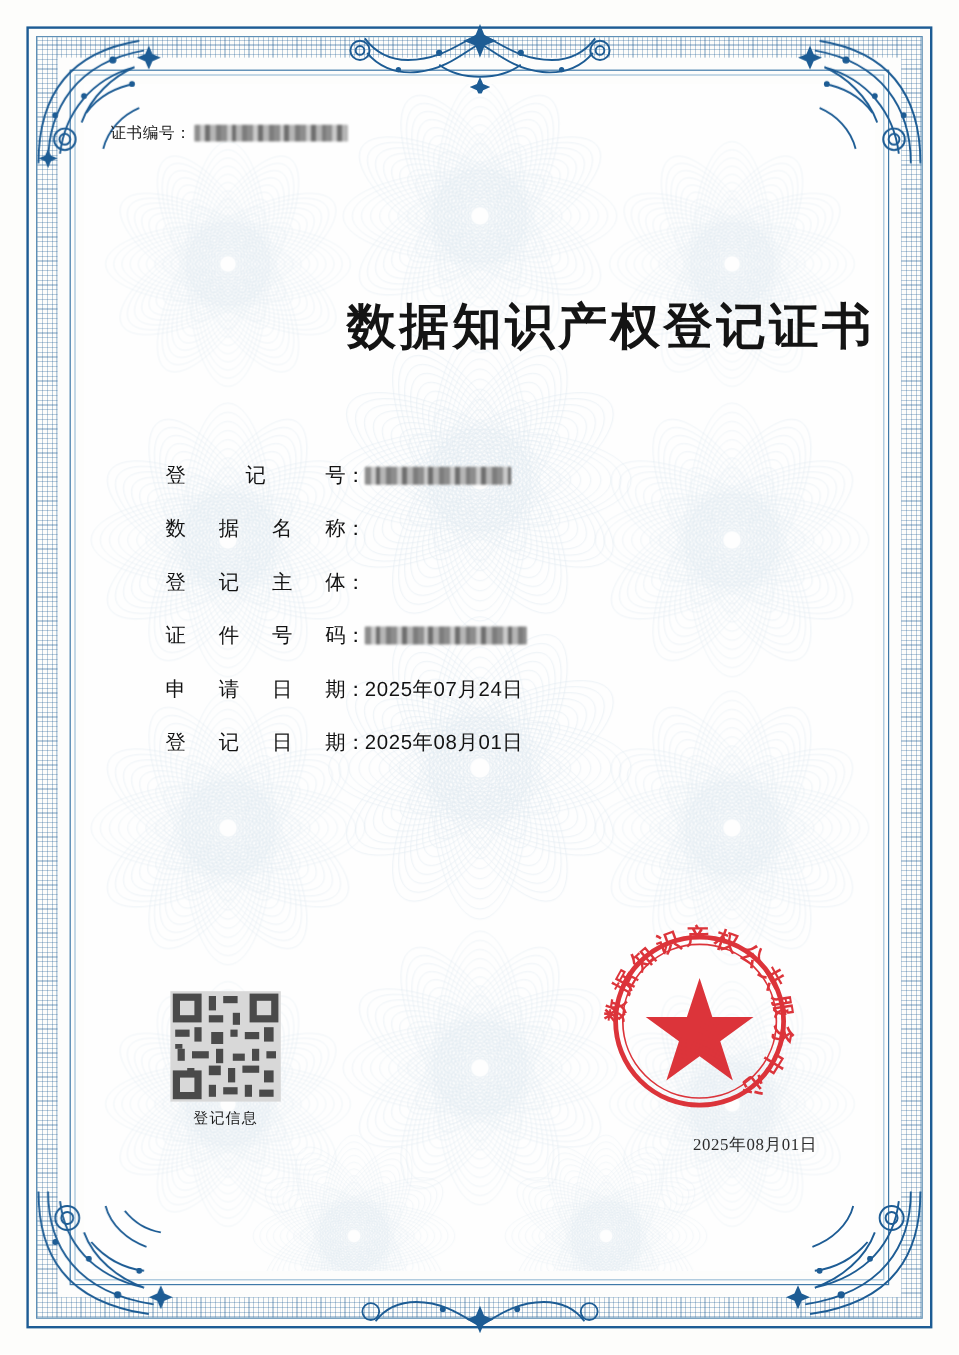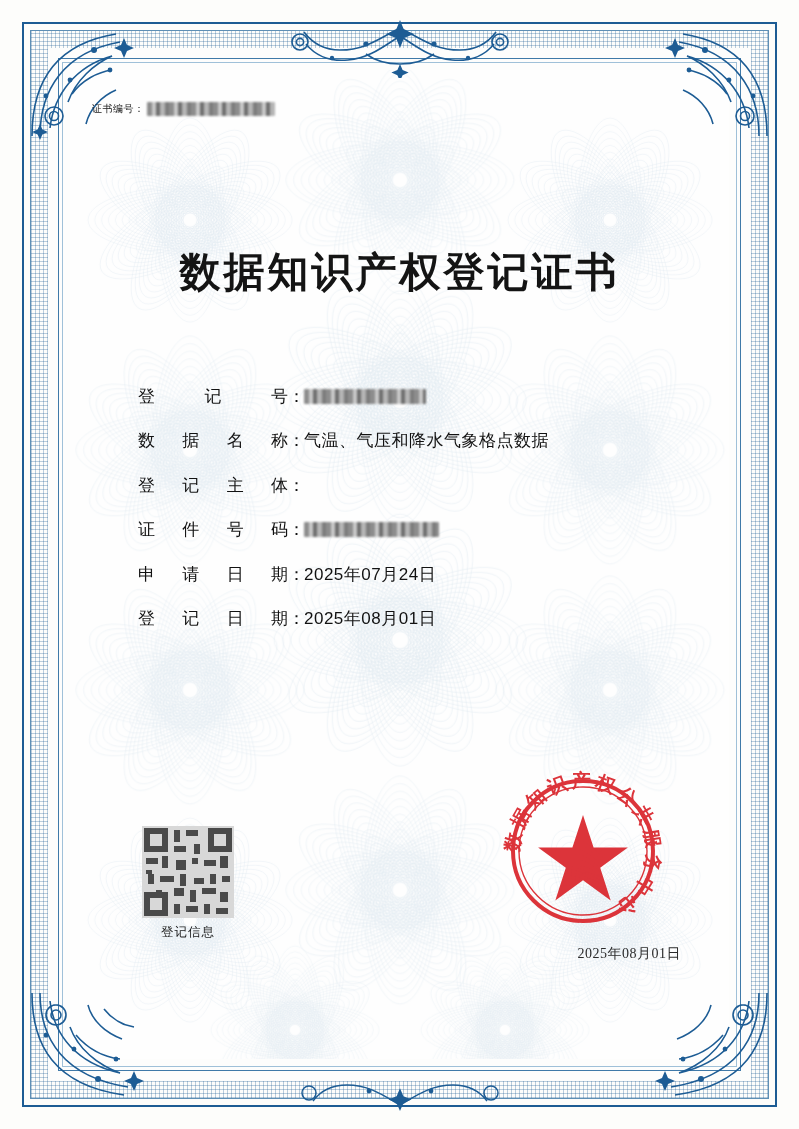--- a/index.html
+++ b/index.html
@@ -64,40 +64,40 @@
   .orn-tr{right:24px;top:24px;transform:scaleX(-1);}
   .orn-bl{left:24px;bottom:24px;transform:scaleY(-1);}
   .orn-br{right:24px;bottom:24px;transform:scale(-1,-1);}
   .orn-top{left:50%;top:20px;transform:translateX(-50%);}
   .orn-bottom{left:50%;bottom:18px;transform:translateX(-50%) scaleY(-1);}
 
   
   .content{position:absolute;left:70px;top:70px;right:70px;bottom:70px;}
   .cert-no{
     position:absolute;left:22px;top:32px;
-    font-size:10px;color:#1a1a1a;
+    font-size:13px;color:#1a1a1a;
     letter-spacing:.5px;
     display:flex;align-items:center;gap:2px;
   }
   .redact{
     display:inline-block;
     height:14px;
     vertical-align:middle;
     background:
       repeating-linear-gradient(90deg,#8d8d8d 0 5px,#c9c9c9 5px 9px,#6f6f6f 9px 13px,#b5b5b5 13px 18px,#7d7d7d 18px 22px);
     filter:blur(1.1px);
     border-radius:1px;
   }
   .redact.w-cert{width:128px;}
   .redact.w-reg{width:122px;height:15px;}
   .redact.w-id{width:135px;height:15px;}
 
   h1.title{
     position:absolute;left:0;right:0;top:175px;
-    margin:0;text-align:center;
+    margin:0;text-align:right;
     font-size:41px;font-weight:bold;
     letter-spacing:3px;
     color:#141414;
     font-family:"DejaVu Serif","Liberation Serif",serif;
   }
 
   .fields{
     position:absolute;left:68px;top:315px;right:40px;
   }
   .field{
@@ -354,21 +354,20 @@
       </div>
 
       <div class="field">
         <span class="label">
           <span>数</span>
             <span>据</span>
             <span>名</span>
             <span>称</span>
         </span>
         <span class="colon">：</span>
-        <span class="value">气温、气压和降水气象格点数据</span>
       </div>
 
       <div class="field">
         <span class="label">
           <span>登</span>
             <span>记</span>
             <span>主</span>
             <span>体</span>
         </span>
         <span class="colon">：</span>

